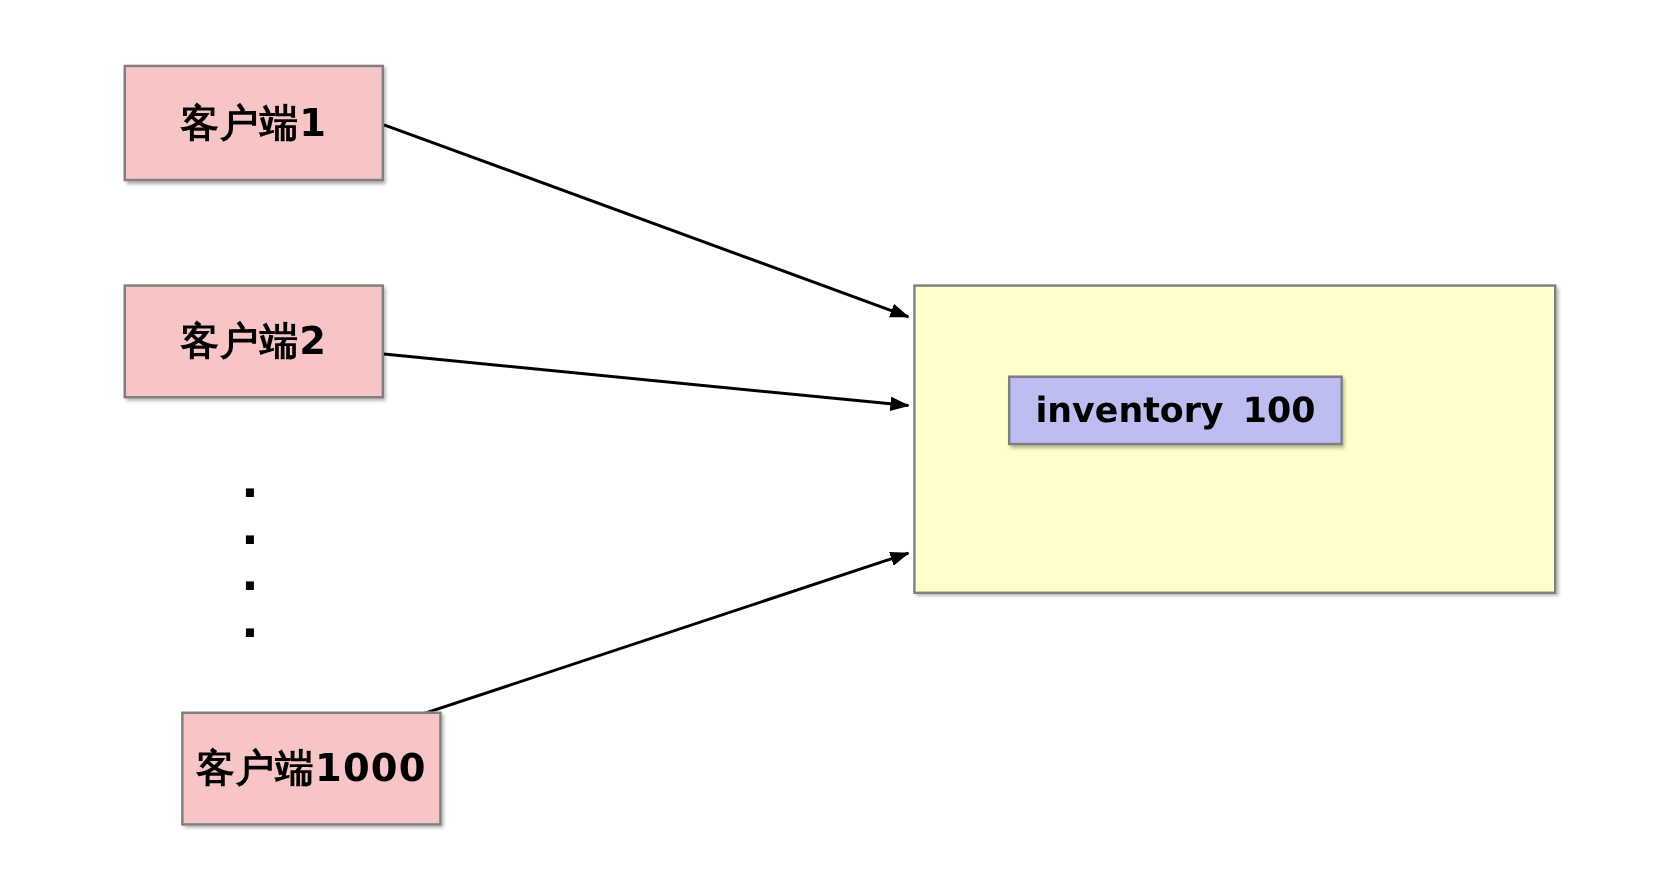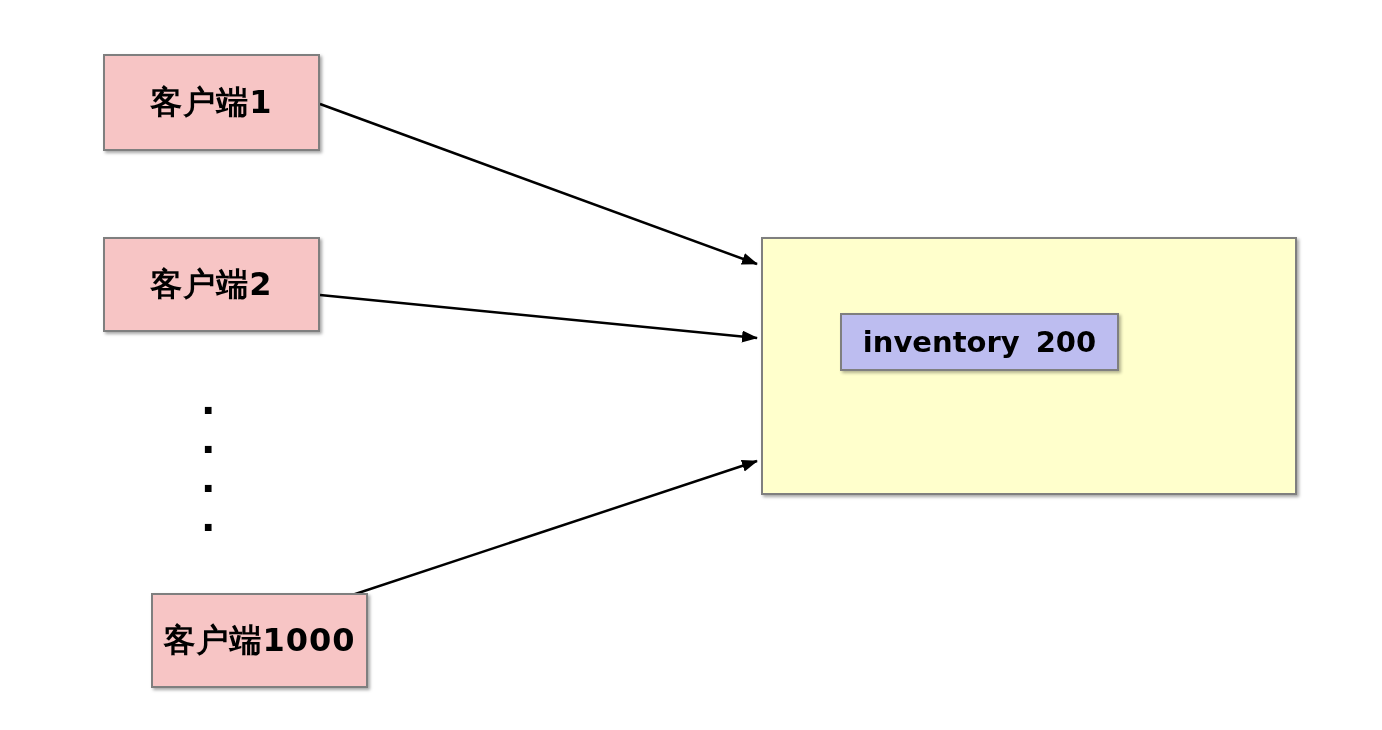--- a/index.html
+++ b/index.html
@@ -102,17 +102,17 @@
   </div>
 
   <div class="node client" id="client-3" style="background-color: rgb(247, 197, 197); border-color: rgb(127, 127, 127); margin-left: 48px;">
     <span>客户端1000</span>
   </div>
 
 
   <div class="node redis-box" style="background-color: rgb(255, 255, 204); border-color: rgb(127, 127, 127);">
     <div class="record" style="background-color: rgb(189, 189, 240); border-color: rgb(127, 127, 127);">
       <span>inventory</span>
-      <span>200</span>
+      <span>100</span>
     </div>
   </div>
 
 </div>
 
 </body></html>

